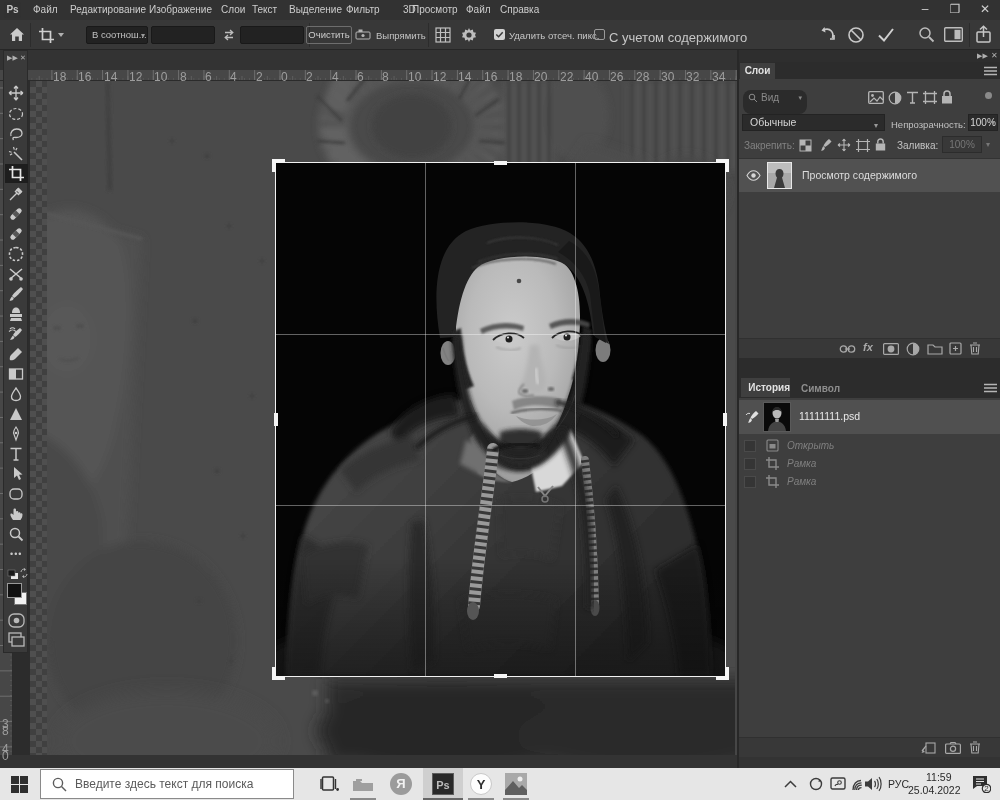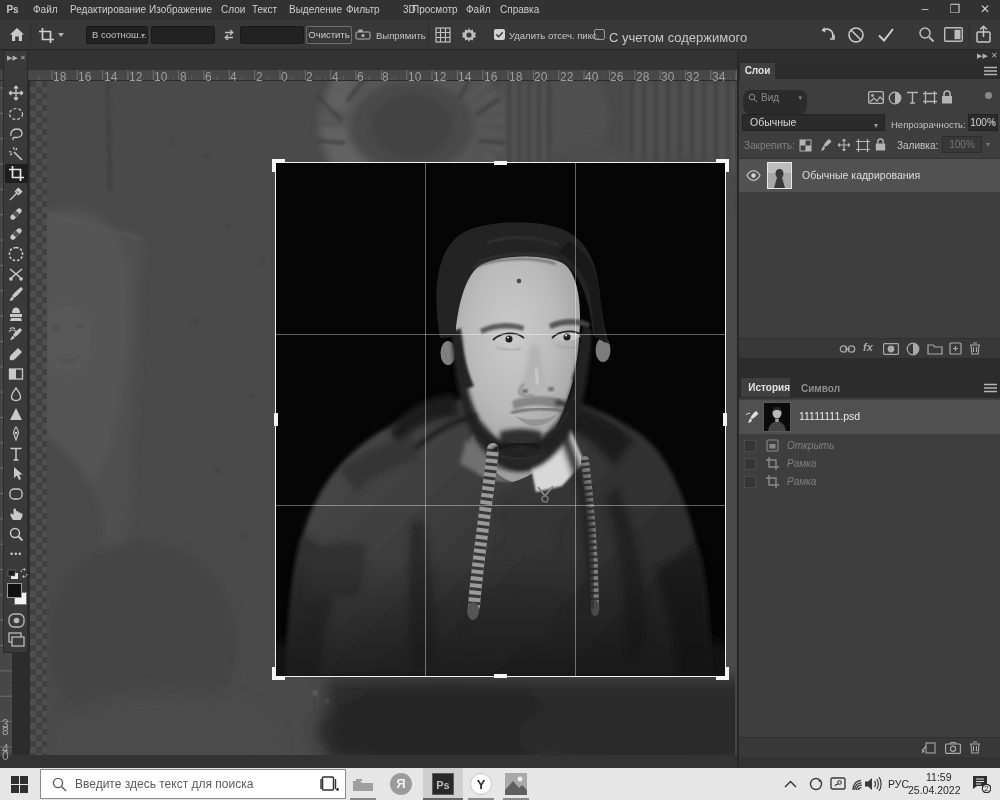--- a/index.html
+++ b/index.html
@@ -74,21 +74,21 @@
   #dock { position:absolute; left:737px; top:50px; width:263px; height:718px;
     background:#333; border-left:2px solid #282828; color:#c9c9c9; font-size:10.5px; }
 
   
   #statusbar { position:absolute; left:0; top:755px; width:737px; height:13px;
     background:#3f3f3f; color:#bdbdbd; font-size:9.5px; }
 
   
   #taskbar { position:absolute; left:0; top:768px; width:1000px; height:32px;
     background:#e6e6e6; color:#222; }
-  #searchbox { position:absolute; left:40px; top:1px; width:306px; height:30px;
+  #searchbox { position:absolute; left:40px; top:1px; width:254px; height:30px;
     background:#fff; border:1px solid #8a8a8a; color:#5a5a5a; font-size:12px;
     line-height:28px; padding-left:34px; }
 </style>
 </head>
 <body>
 <div id="app">
 
   <div id="menubar">
     <div id="pslogo">Ps</div>
     <span class="mi" style="left:33px">Файл</span>
@@ -636,21 +636,21 @@
             <path d="M1 5.5 C3 2 5 0.8 7.5 0.8 C10 0.8 12 2 14 5.5 C12 9 10 10.2 7.5 10.2 C5 10.2 3 9 1 5.5 Z" stroke="#d5d5d5" stroke-width="1.1" fill="none"></path>
             <circle cx="7.5" cy="5.5" r="2.2" fill="#d5d5d5"></circle>
           </svg>
         <div class="abs" style="left:28px;top:3px;width:25px;height:27px;background:#b9b9b9;border:1px solid #e8e8e8">
           <svg width="23" height="25" viewBox="0 0 23 25">
               <rect width="23" height="25" fill="#a8a8a8"></rect>
               <rect x="0" y="0" width="23" height="10" fill="#bdbdbd"></rect>
               <path d="M11.5 6 C14 6 15.5 8 15.5 10.5 C15.5 12 15 13.5 14 14.5 L17 25 L6 25 L9 14.5 C8 13.5 7.5 12 7.5 10.5 C7.5 8 9 6 11.5 6 Z" fill="#3a3a3a"></path>
             </svg>
         </div>
-        <span class="abs" style="left:63px;top:10px;color:#dcdcdc;font-size:10.5px">Обычные кадрирования</span>
+        <span class="abs" style="left:63px;top:10px;color:#dcdcdc;font-size:10.5px">Просмотр содержимого</span>
       </div>
       <div class="abs" style="left:0;top:259px;width:263px;height:20px;background:#383838;border-top:1px solid #303030">
         <svg class="abs" style="left:100px;top:6px" width="17" height="8" viewBox="0 0 17 8">
             <circle cx="4.5" cy="4" r="3.2" stroke="#a8a8a8" stroke-width="1.3" fill="none"></circle>
             <circle cx="12.5" cy="4" r="3.2" stroke="#a8a8a8" stroke-width="1.3" fill="none"></circle>
             <path d="M6 4 H11" stroke="#a8a8a8" stroke-width="1.3"></path>
           </svg>
         <span class="abs" style="left:124px;top:2px;color:#a8a8a8;font-size:11px;font-style:italic;font-weight:bold">fx</span>
         <svg class="abs" style="left:144px;top:4px" width="16" height="12" viewBox="0 0 16 12">
             <rect x="0.6" y="0.6" width="14.8" height="10.8" rx="1" stroke="#a8a8a8" stroke-width="1.2" fill="none"></rect>

